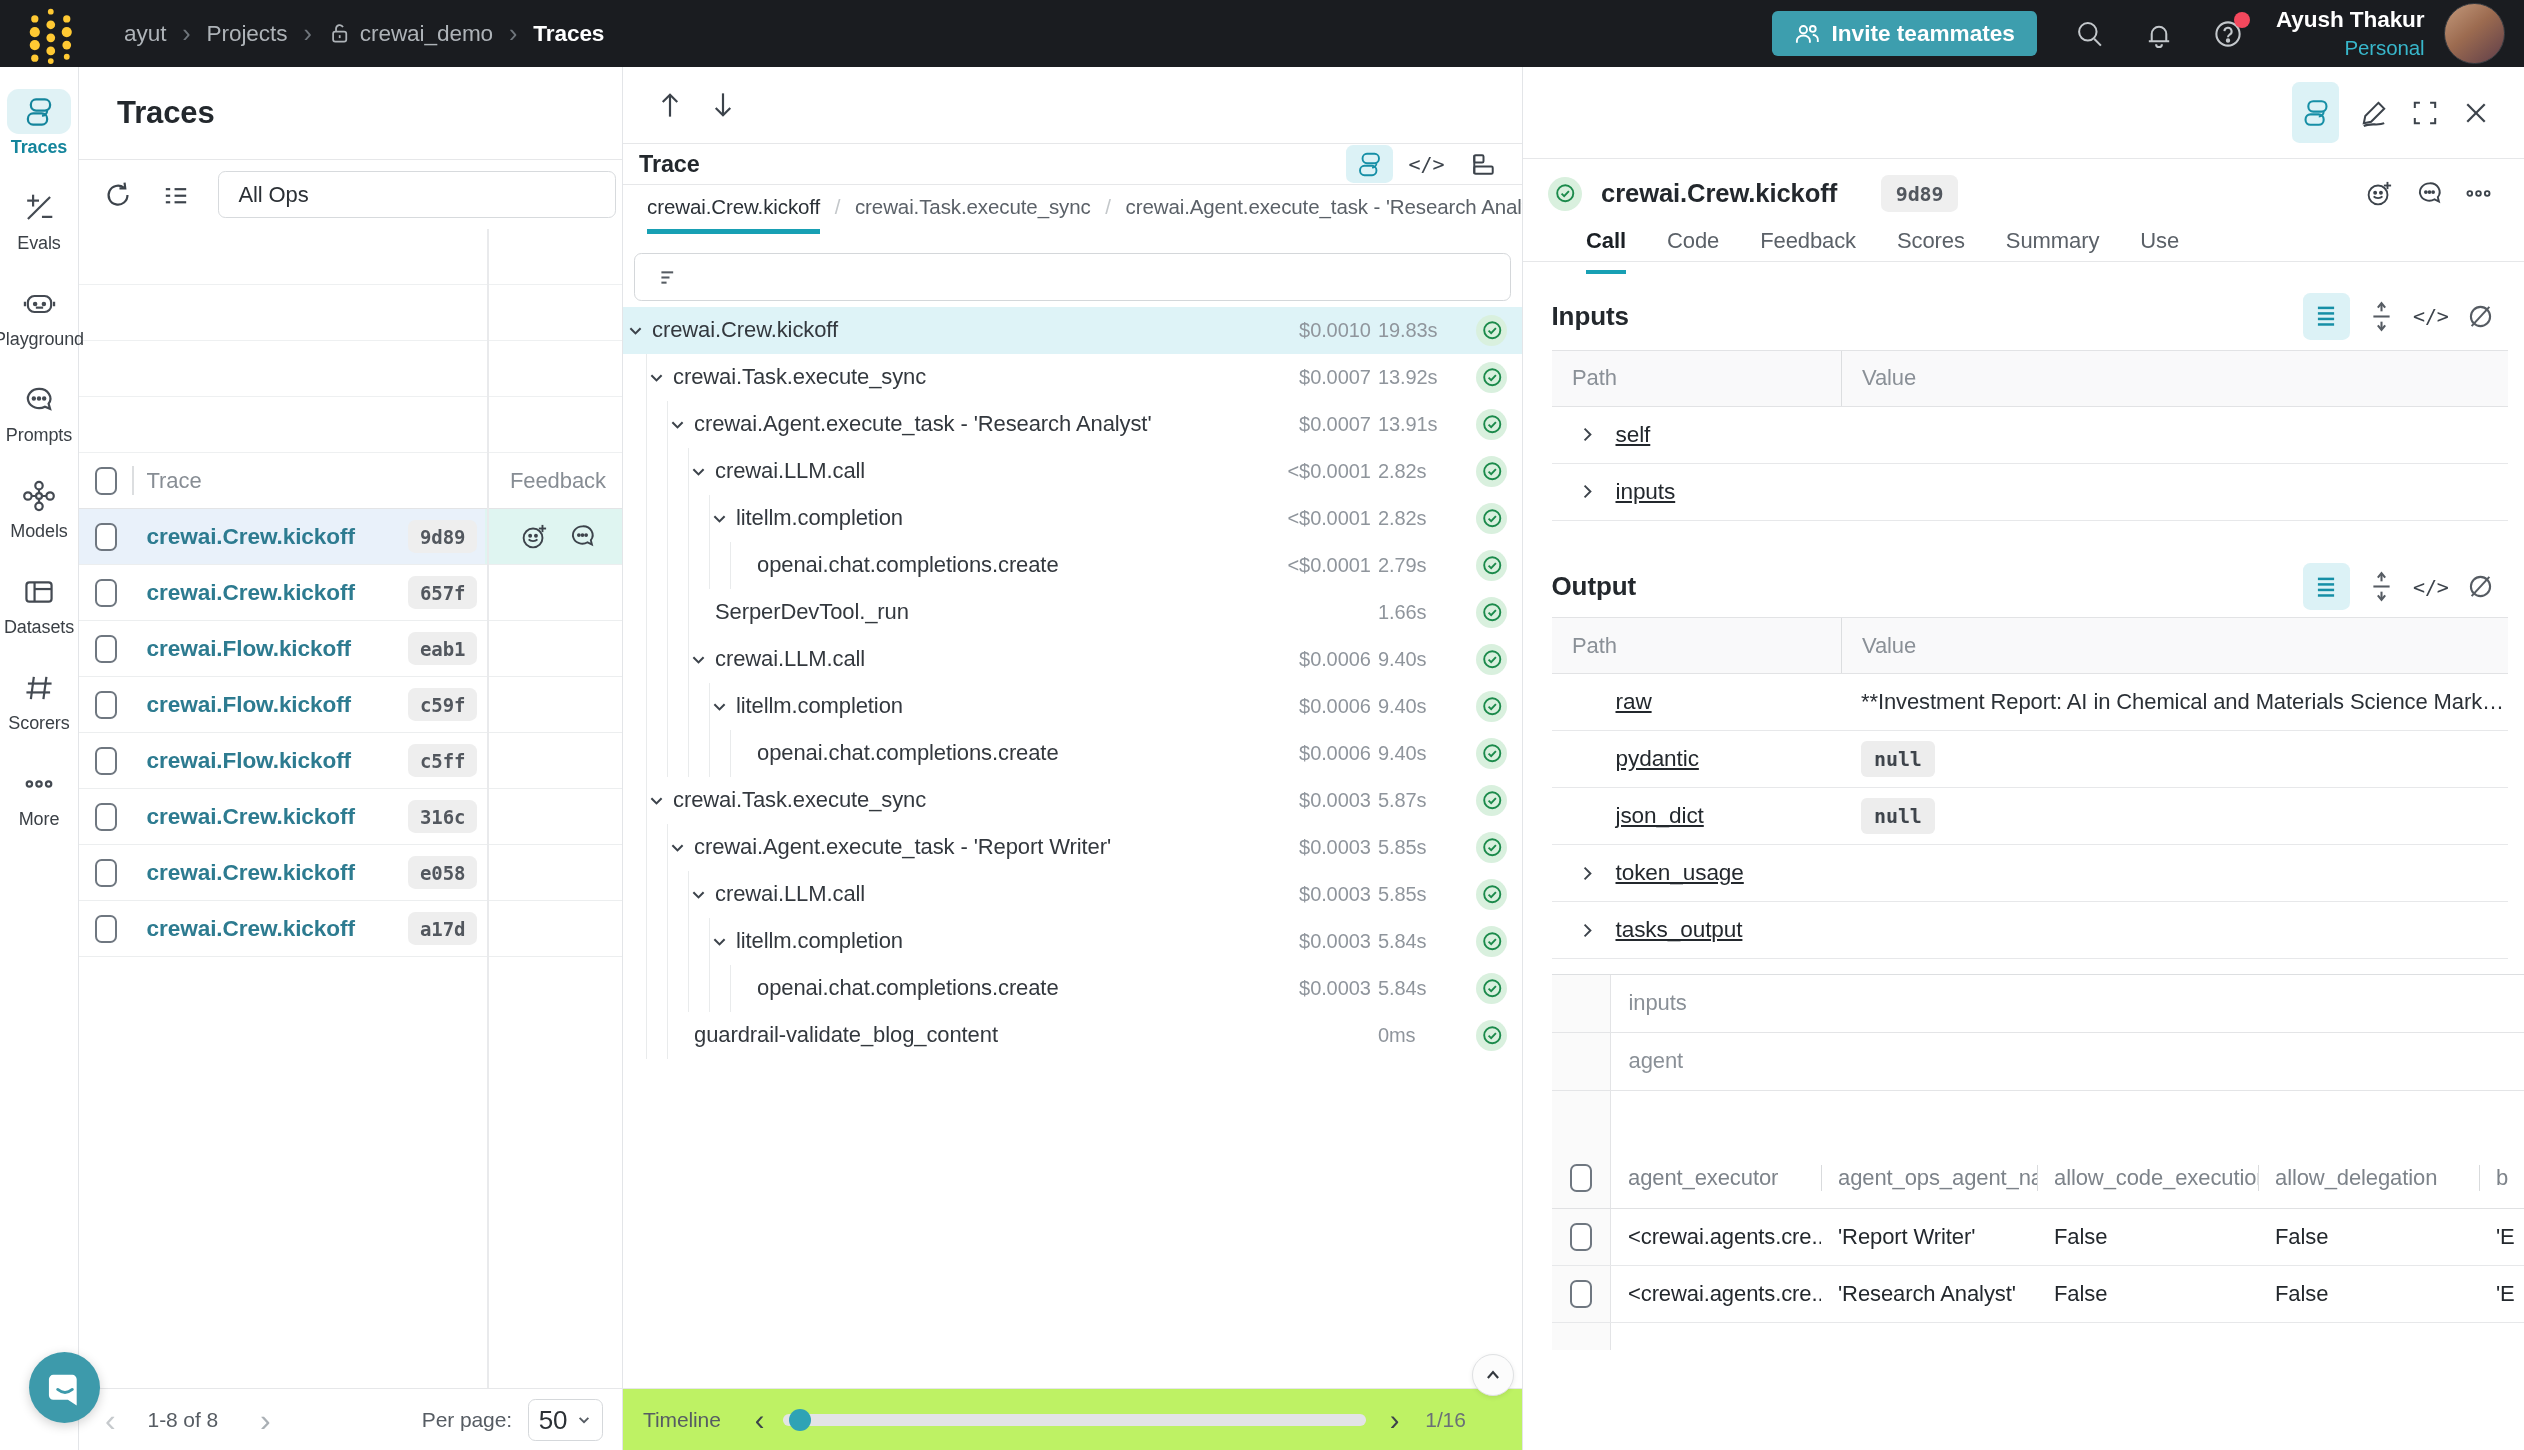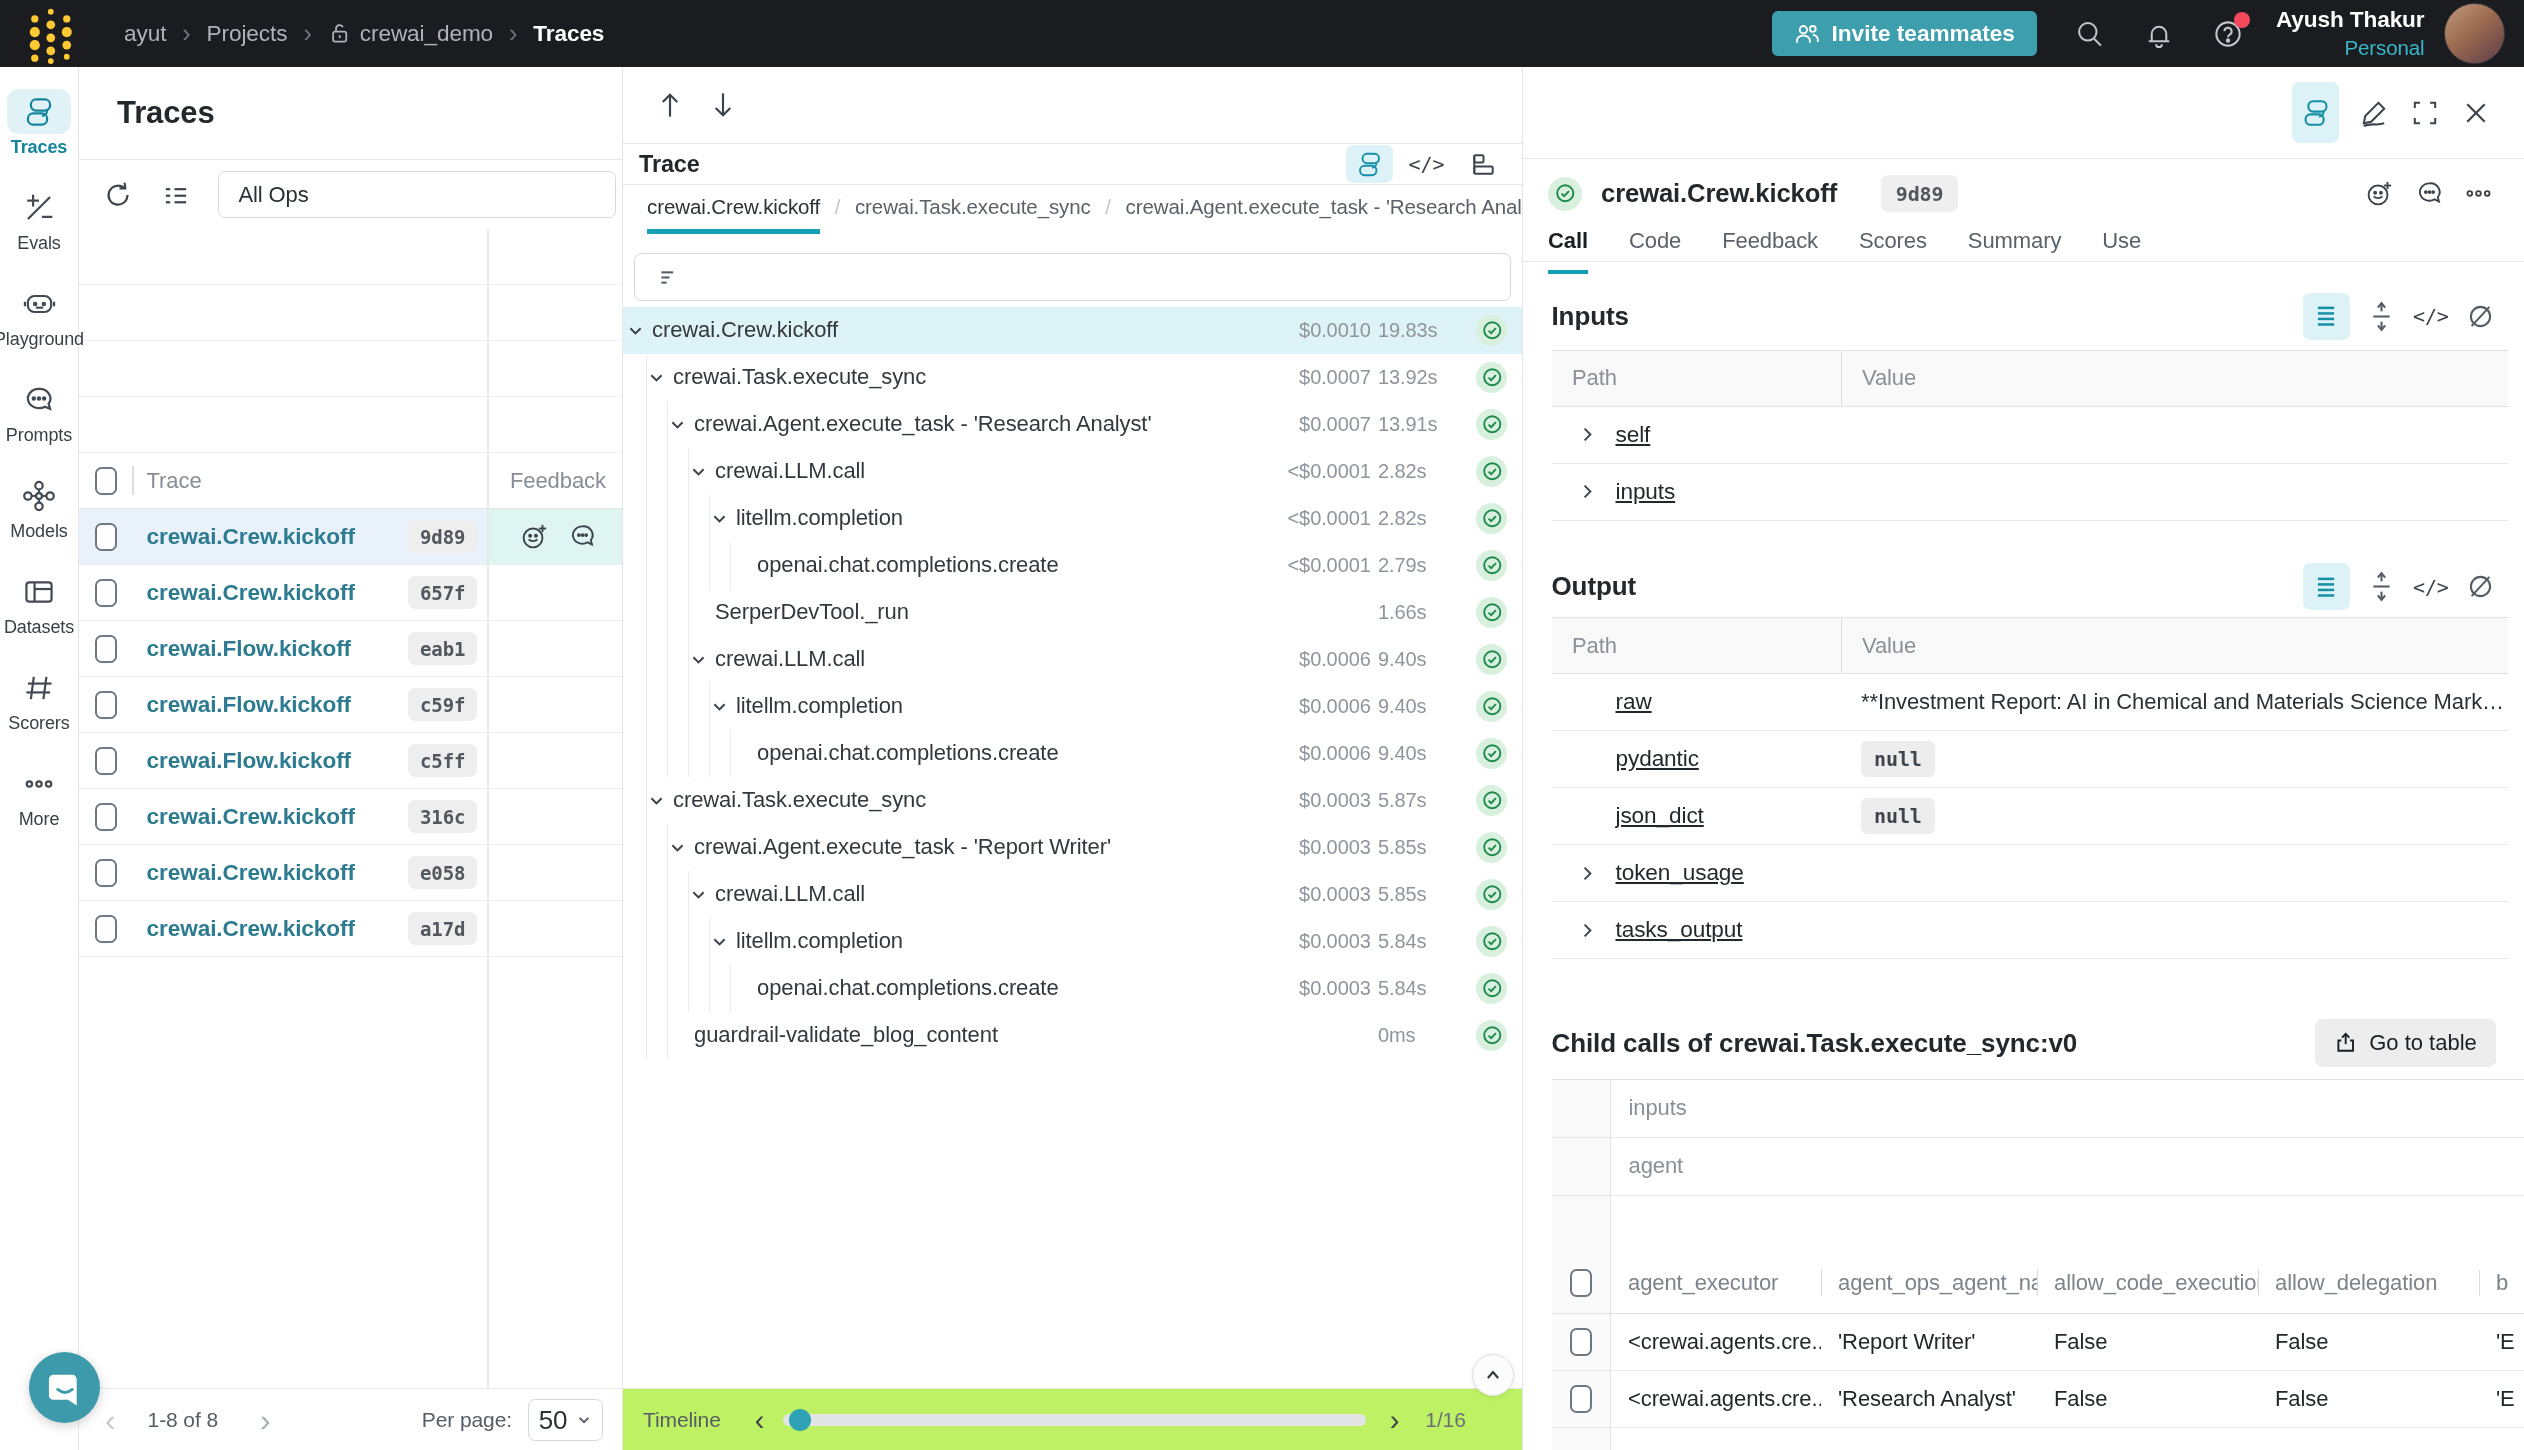--- a/index.html
+++ b/index.html
@@ -112,21 +112,21 @@
   .cp-toolbar .icon-pill { height:61px; }
   .cp-toolbar .plain-icon { width:32px; height:32px; color:#3c434b; cursor:pointer; }
   .cp-head { height:69px; display:flex; align-items:center; padding:0 32px 0 25px; }
   .cp-head .ok-pill { width:34px; height:34px; }
   .cp-title { font-size:25.6px; font-weight:700; color:#23282d; margin-left:19px; }
   .cp-badge { margin-left:44px; background:#efefef; color:#52575e; font-size:20px; font-weight:700; padding:6.6px 14.6px; border-radius:7.3px; }
   .cp-hicons { margin-left:auto; display:flex; align-items:center; gap:20.5px; }
   .cp-hicons svg { width:29px; height:29px; color:#3c434b; cursor:pointer; }
   .cp-tabs { height:34px; display:flex; align-items:flex-start; padding-left:25px; border-bottom:1.5px solid #e6e7e9; gap:41px; }
   .cp-tab { font-size:22px; color:#5b6168; padding-bottom:16px; border-bottom:4.4px solid transparent; cursor:pointer; }
-  .cp-tab.active { color:#1a1f24; font-weight:700; border-bottom-color:#18a0b4; }
+  .cp-tab.active { color:#1a1f24; font-weight:700; border-bottom-color:#18a0b4;margin-left:38px; }
   .cp-body { padding:0 17.5px 0 28.5px; }
   .sec-head { display:flex; align-items:center; }
   .sec-head .ttl { font-size:26px; font-weight:700; color:#23282d; }
   .sec-icons { margin-left:auto; display:flex; align-items:center; gap:16px; padding-right:11.7px; }
   .sec-icons .icon-pill { width:47px; height:47px; }
   .sec-icons .plain-icon { width:31px; height:31px; color:#565c63; cursor:pointer; }
   .sec-head.inputs { margin-top:35px; height:38px; }
   .sec-head.output { margin-top:47px; height:38px; }
   .kv-table { margin-top:14.6px; }
   .kv-table.output { margin-top:11.7px; }
@@ -1104,31 +1104,20 @@
               <span>tasks_output</span>
             </span>
             <span class="kv-val">
               
               
             </span>
           </div>
         </div>
     </div>
 
-    <div class="sec-head child">
-      <span class="ttl">Child calls of crewai.Task.execute_sync:v0</span>
-      <button class="goto-btn">
-        <svg viewBox="0 0 32 32" fill="none" stroke="currentColor" stroke-width="2.6">
-            <path d="M10 13 h-4 v14 h20 v-14 h-4"></path>
-            <line x1="16" y1="4" x2="16" y2="18"></line>
-            <path d="M11 9 l5 -5 5 5"></path>
-          </svg>
-        <span>Go to table</span>
-      </button>
-    </div>
     <div class="cc-table">
       <div class="cc-gutter"></div>
       <div class="cc-grouprow">inputs</div>
       <div class="cc-grouprow">agent</div>
       <div class="cc-spacer"></div>
       <div class="cc-headrow">
         <span class="cc-cb">
             <span class="cb"></span>
           </span>
         <span style="display:flex;align-items:center;flex:1;min-width:0;">

